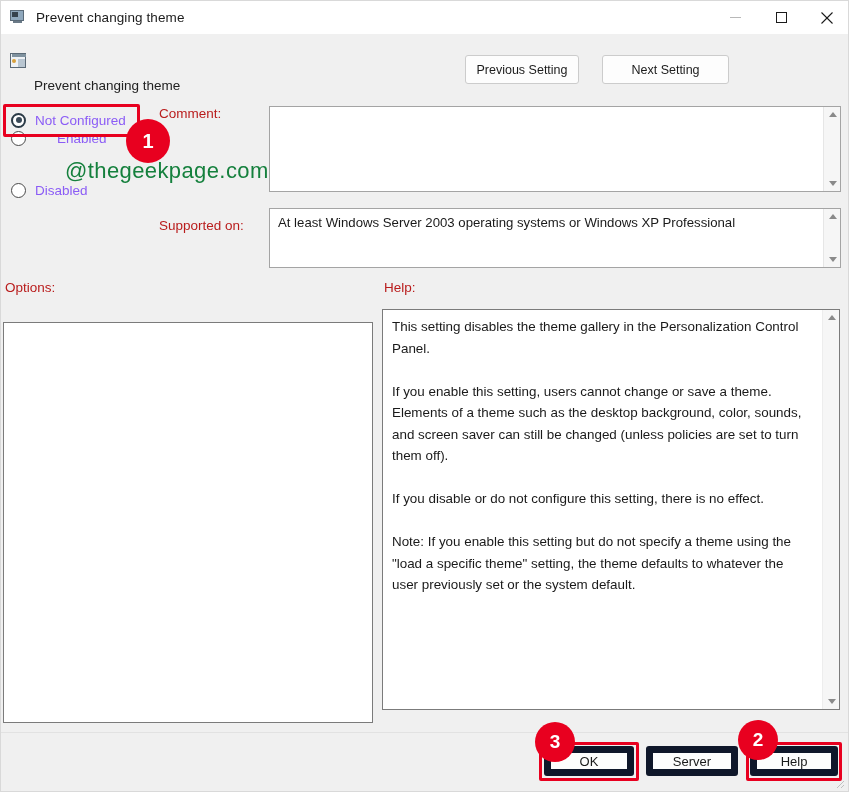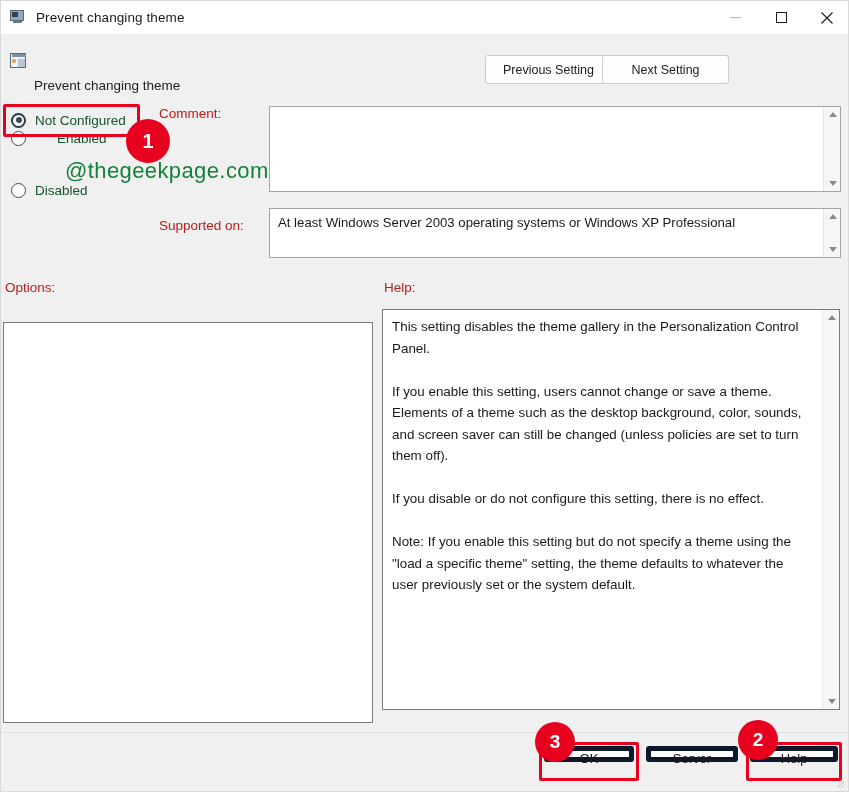--- a/index.html
+++ b/index.html
@@ -120,21 +120,21 @@
     height: 29px;
     background: #fdfdfd;
     border: 1px solid #cccccc;
     border-radius: 3px;
     font-family: "Liberation Sans", sans-serif;
     font-size: 12.5px;
     color: #1b1b1b;
     padding: 0;
     cursor: default;
   }
-  #prev-setting { left: 484px; width: 127px; }
+  #prev-setting { left: 464px; width: 114px; }
   #next-setting { left: 601px; width: 127px; }
 
   
   .radio-row {
     position: absolute;
     left: 10px;
     display: flex;
     align-items: center;
     height: 20px;
   }
@@ -156,21 +156,21 @@
     position: absolute;
     left: 50%; top: 50%;
     transform: translate(-50%, -50%);
     width: 6px; height: 6px;
     border-radius: 50%;
     background: #3a4a58;
   }
   .radio-label {
     margin-left: 9px;
     font-size: 13.5px;
-    color: #14532d;
+    color: #8b5cf6;
     white-space: nowrap;
   }
 
   
   .field-label {
     position: absolute;
     font-size: 13.5px;
     color: #b91c1c;
     white-space: nowrap;
   }
@@ -180,21 +180,21 @@
   #help-label      { left: 383px; top: 279px; }
 
   
   .textbox {
     position: absolute;
     background: #ffffff;
     border: 1px solid #a4a4a4;
     overflow: hidden;
   }
   #comment-box   { left: 268px; top: 105px; width: 572px; height: 86px; }
-  #supported-box { left: 268px; top: 207px; width: 572px; height: 50px; }
+  #supported-box { left: 268px; top: 207px; width: 572px; height: 60px; }
 
   .tb-text {
     position: absolute;
     left: 8px; top: 5px;
     right: 26px;
     font-size: 13.2px;
     color: #1a1a1a;
     line-height: 17px;
     white-space: pre-wrap;
   }
@@ -258,23 +258,23 @@
     right: 0; top: 0;
     width: 17px; height: 399px;
     background: #f6f6f6;
     border-left: 1px solid #ededed;
   }
 
   
   .dlg-btn {
     position: absolute;
     top: 745px;
-    height: 16px;
+    height: 30px;
     background: #fdfdfd;
-    border: 5px solid #0f172a;
+    border: 7px solid #0f172a;
     border-radius: 3px;
     font-family: "Liberation Sans", sans-serif;
     font-size: 13px;
     color: #1b1b1b;
     padding: 0;
     cursor: default;
   }
   #ok-button     { left: 543px; width: 90px; }
   #cancel-button { left: 645px; width: 92px; }
   #apply-button  { left: 749px; width: 88px; }

